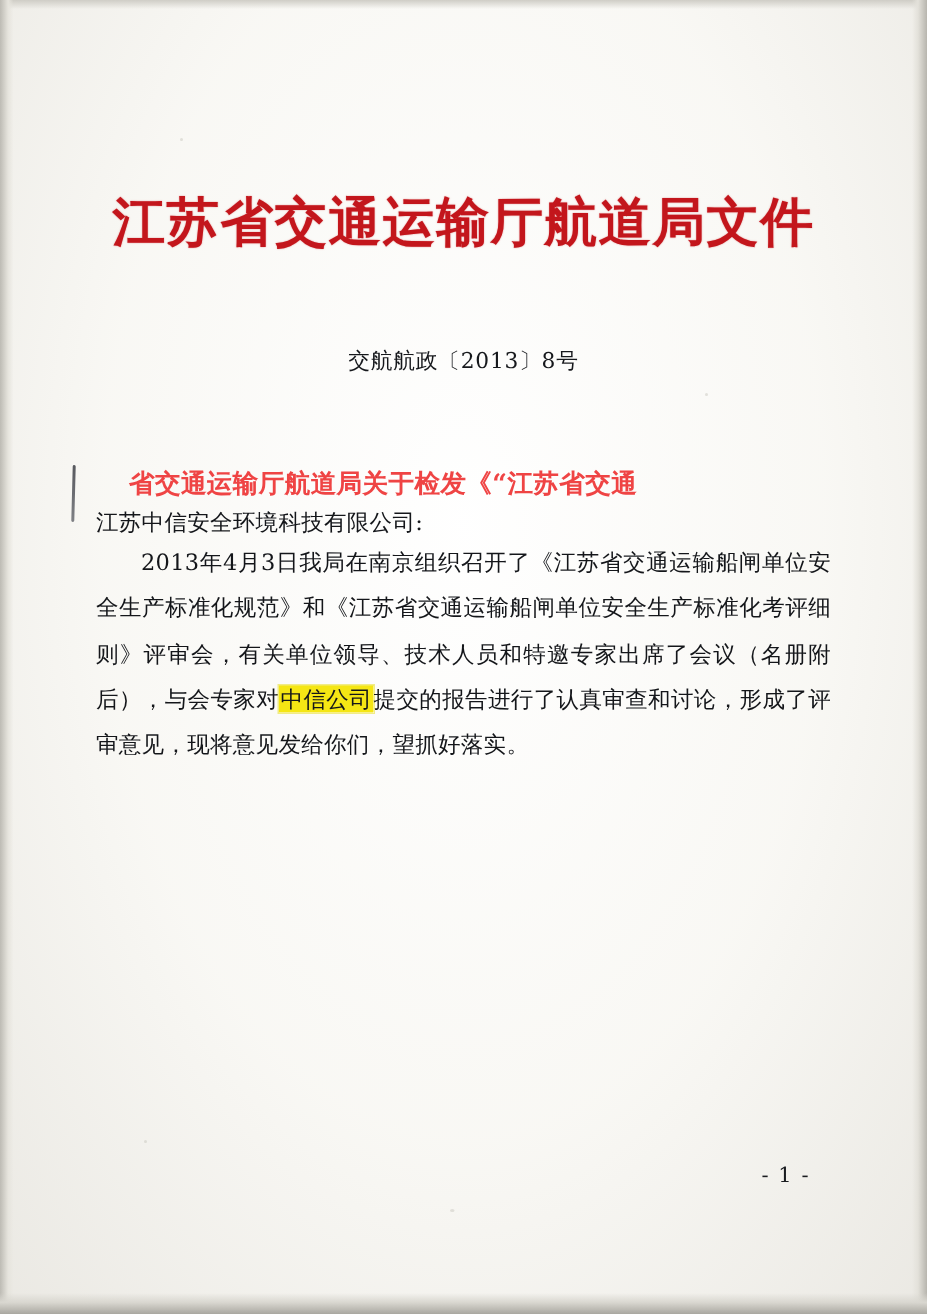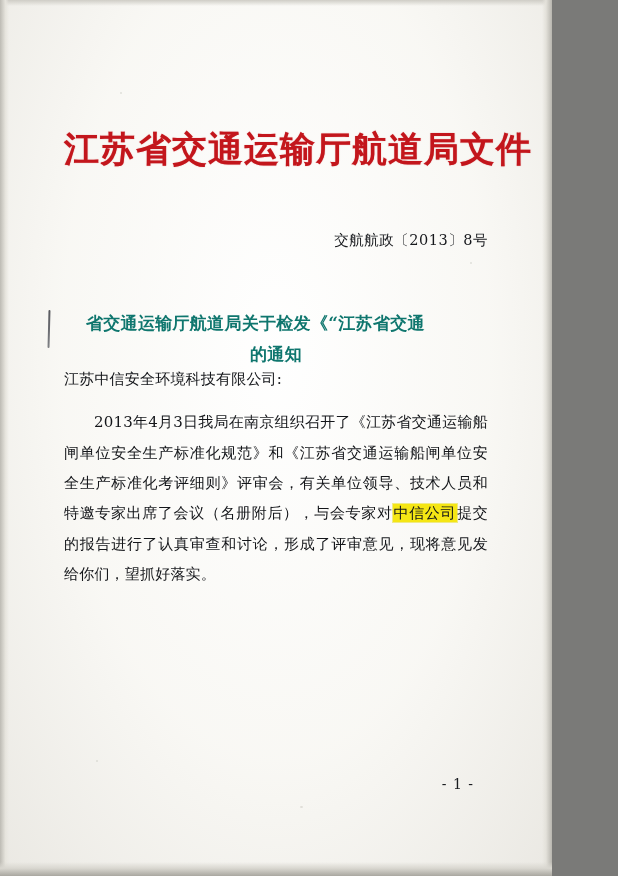--- a/index.html
+++ b/index.html
@@ -5,21 +5,21 @@
   html, body {
     margin: 0;
     padding: 0;
     background: #7a7a78;
   }
   body {
     font-family: "DejaVu Serif", "Liberation Serif", serif;
   }
   .page {
     position: relative;
-    width: 552px;
+    width: 618px;
     height: 876px;
     background: #fdfdfb;
     overflow: hidden;
   }
   
   .paper-tint {
     position: absolute;
     inset: 0;
     background:
       radial-gradient(ellipse at 50% 40%, rgba(255,255,255,0.9) 0%, rgba(248,247,243,0.85) 55%, rgba(232,230,224,0.9) 100%);
@@ -65,33 +65,33 @@
     font-weight: bold;
     font-size: 35px;
     letter-spacing: 1px;
     line-height: 1.1;
     white-space: nowrap;
     text-shadow: 0 0 1px rgba(195,22,28,0.55);
   }
 
   .doc-number {
     margin-top: 62px;
-    text-align: right;
+    text-align: center;
     font-size: 14.5px;
     color: #16181c;
     letter-spacing: 0.5px;
   }
 
   .title-block {
     margin-top: 58px;
     text-align: center;
     font-weight: bold;
     font-size: 17px;
     line-height: 1.85;
-    color: #0f766e;
+    color: #ef4444;
     letter-spacing: 0.3px;
     padding: 0 4px;
   }
   .title-line {
     display: block;
     white-space: nowrap;
   }
   .title-line.indent-left {
     text-align: left;
     padding-left: 18px;
@@ -100,21 +100,21 @@
     text-align: center;
   }
 
   .addressee {
     font-size: 15px;
     color: #14161a;
     letter-spacing: 0.2px;
   }
 
   .para {
-    margin-top: 18px;
+    margin-top: 2px;
     font-size: 15px;
     line-height: 2.02;
     color: #14161a;
     text-align: justify;
     text-justify: inter-ideograph;
     letter-spacing: 0.2px;
   }
   .para .first-indent {
     display: inline-block;
     width: 30px;
@@ -162,21 +162,20 @@
   <div class="paper-tint"></div>
 
   <div class="doc-body">
 
     <div class="masthead">江苏省交通运输厅航道局文件</div>
 
     <div class="doc-number">交航航政〔2013〕8号</div>
 
     <div class="title-block">
       <span class="title-line indent-left">省交通运输厅航道局关于检发《“江苏省交通</span>
-      <span class="title-line center">的通知</span>
     </div>
 
     <div class="addressee">江苏中信安全环境科技有限公司:</div>
 
     <div class="para">
       <span class="first-indent"></span><span>2013年4月3日我局在南京组织召开了《江苏省交通运输船闸单位安全生产标准化规范》和《江苏省交通运输船闸单位安全生产标准化考评细则》评审会，有关单位领导、技术人员和特邀专家出席了会议（名册附后），与会专家对</span><span class="hl">中信公司</span><span>提交的报告进行了认真审查和讨论，形成了评审意见，现将意见发给你们，望抓好落实。</span>
     </div>
 
   </div>
 

